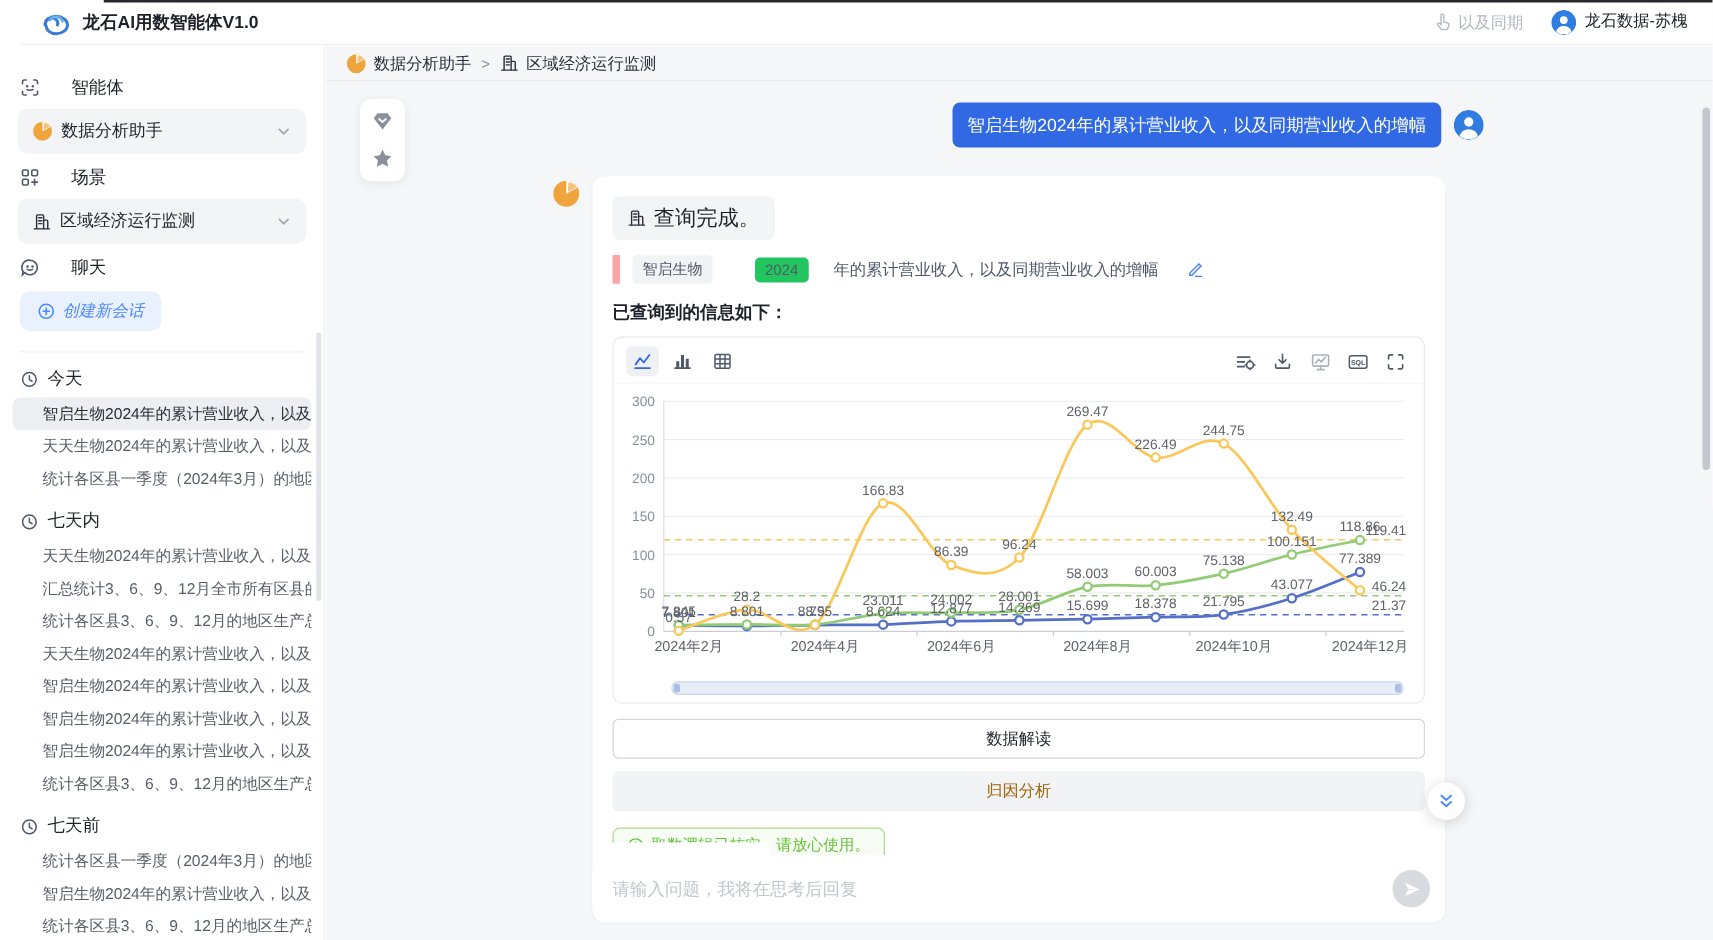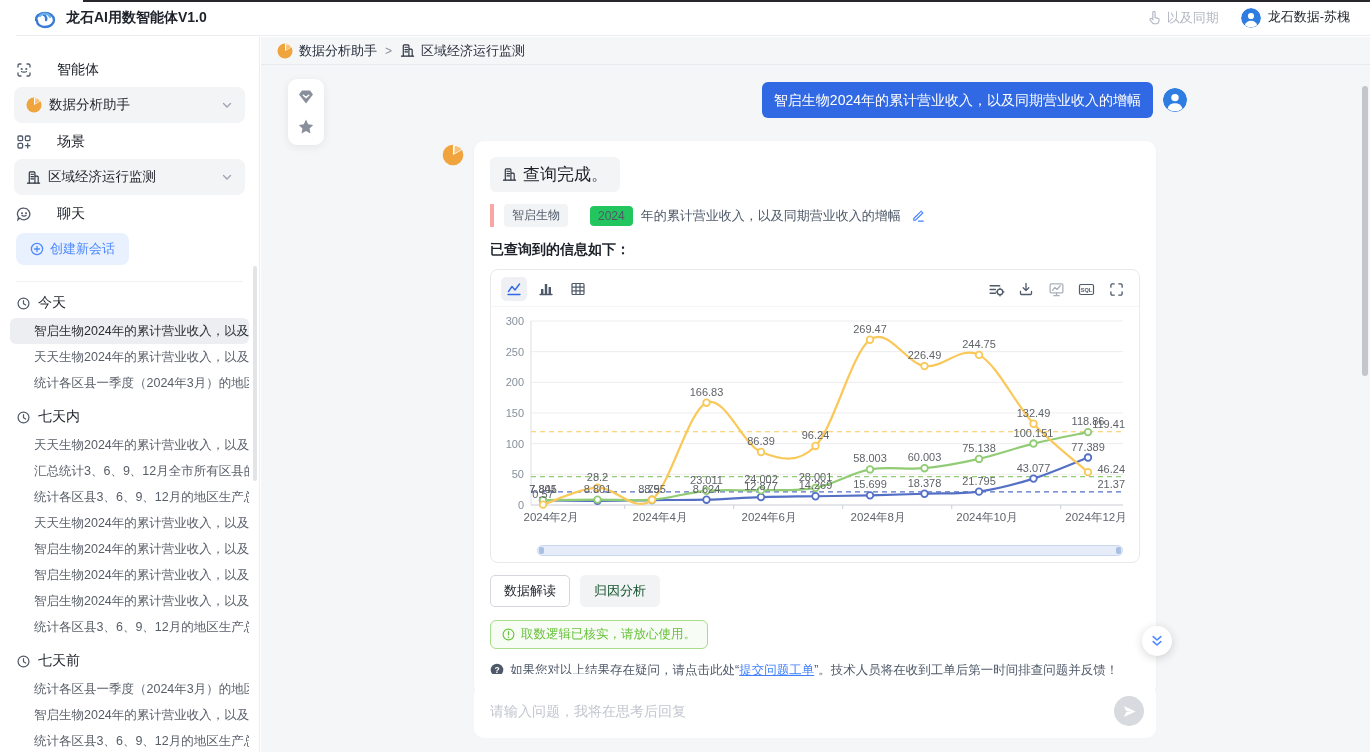--- a/index.html
+++ b/index.html
@@ -11,63 +11,63 @@
 .app-title { font-size:14px; font-weight:bold; color:#1d2129; }
 .header-right { margin-left:auto; display:flex; align-items:center; gap:22px; }
 .guide { display:flex; align-items:center; gap:5px; color:#b3b8c2; font-size:13px; cursor:pointer; }
 .userbox { display:flex; align-items:flex-start; gap:7px; font-size:13px; color:#1d2129; }
 .avatar-sm { width:20px; height:20px; border-radius:50%; }
 
 .sidebar { position:absolute; left:0; top:37px; bottom:0; width:260px; background:#fff; border-right:1px solid #ebedf0; padding-top:14px; overflow:hidden; }
 .side-label { display:flex; align-items:center; gap:25px; font-size:14px; color:#1d2129; margin:10px 16px 8px; }
 .side-select { display:flex; align-items:center; gap:7px; background:#f3f4f6; border-radius:8px; margin:0 14px 6px; height:36px; padding:0 12px; font-size:13.5px; color:#1d2129; cursor:pointer; }
 .side-select .chev { margin-left:auto; }
-.newchat-btn { display:inline-flex; align-items:center; gap:6px; background:#e9f1ff; color:#4d88ff; font-size:13px; border:none; border-radius:8px; padding:7px 14px; margin:2px 0 12px 16px; cursor:pointer; }
+.newchat-btn { display:inline-flex; align-items:center; gap:6px; background:#e9f1ff; color:#4d88ff; font-size:13px; border:none; border-radius:8px; padding:7px 14px; margin:2px 0 12px 16px; cursor:pointer;font-style:italic; }
 .divider { height:1px; background:#f0f1f3; margin:4px 16px 10px; }
 .hist-title { display:flex; align-items:center; gap:7px; font-size:14px; color:#1d2129; margin:12px 16px 6px; }
 .hist-item { position:relative; margin:0 10px; padding:5px 24px 5px 24px; font-size:12.5px; color:#585e68; line-height:16px; white-space:nowrap; overflow:hidden; border-radius:6px; cursor:pointer; }
 .hist-item.active { background:#eceef1; color:#272c33; padding-right:30px; }
 .hist-item .more { position:absolute; right:8px; top:6px; }
 .side-scrollbar { position:absolute; right:2px; top:229px; width:4px; height:215px; background:#e2e4e8; border-radius:2px; }
 
 .main { position:absolute; left:261px; top:37px; right:0; bottom:0; background:#f5f6f8; }
 .breadcrumb { height:28px; display:flex; align-items:center; gap:8px; padding:0 16px; border-bottom:1px solid #e8eaed; font-size:13px; color:#272e3b; }
 .crumb { display:flex; align-items:center; gap:6px; cursor:pointer; }
 .crumb-sep { color:#86909c; font-size:12px; }
 .chat { position:absolute; top:29px; left:0; right:0; bottom:80px; }
 .toolcard { position:absolute; left:27px; top:13px; width:36px; height:66px; background:#fff; border-radius:9px; box-shadow:0 2px 8px rgba(31,35,41,.08); display:flex; flex-direction:column; align-items:center; justify-content:center; gap:12px; }
 .user-row { position:absolute; top:16px; right:183px; display:flex; align-items:center; gap:10px; }
 .user-bubble { background:#3069e3; color:#fff; font-size:14px; padding:9px 12px; border-radius:6px; line-height:18px; }
 .avatar-user { width:24px; height:24px; border-radius:50%; }
 .ai-avatar { position:absolute; left:181px; top:78px; }
 .ai-card { position:absolute; left:213px; top:75px; width:682px; background:#fff; border-radius:10px; padding:16px; box-shadow:0 1px 3px rgba(31,35,41,.04); }
 .status-pill { display:inline-flex; align-items:center; gap:6px; background:#f3f4f6; border-radius:6px; padding:6px 12px; font-size:17px; color:#1d2129; }
-.cond-row { display:flex; align-items:center; gap:8px; margin:12px 0 0 0; padding-left:10px; border-left:4px solid #fca5a5; }
+.cond-row { display:flex; align-items:center; gap:20px; margin:12px 0 0 0; padding-left:10px; border-left:6px solid #fca5a5; }
 .tag { background:#f2f3f5; border-radius:4px; padding:3px 8px; font-size:12px; color:#4e5969; }
 .tag.year { background:#22c55e;margin-left:14px; }
 .cond-text { font-size:13px; color:#4e5969; }
 .edit-ic { cursor:pointer; margin-left:2px; }
 .result-intro { font-size:14px; font-weight:bold; margin:14px 0 10px; color:#1d2129; }
 .chart-box { width:650px; border:1px solid #e8eaed; border-radius:8px; background:#fff; padding:4px 0 6px; }
 .chart-toolbar { display:flex; align-items:center; padding:3px 10px 5px; border-bottom:1px solid #f4f5f7; }
 .tbtn { width:26px; height:24px; border-radius:5px; display:flex; align-items:center; justify-content:center; color:#4e5969; cursor:pointer; margin-right:6px; background:transparent; border:none; }
 .tbtn.active { background:#eef0f4; color:#3069e3; }
 .tb-right { margin-left:auto; display:flex; gap:4px; }
 .tb-right .tbtn { margin-right:0; }
 .tbtn.dim { color:#aab0ba; }
 .legend { display:flex; justify-content:center; align-items:center; gap:18px; margin:8px 0 2px; }
 .leg-item { display:flex; align-items:center; gap:5px; font-size:12px; color:#333; cursor:pointer; }
 .leg-mark { position:relative; width:24px; height:10px; }
 .leg-mark .ln { position:absolute; left:0; right:0; top:3.5px; height:3px; border-radius:2px; }
 .leg-mark .dot { position:absolute; left:7px; top:0; width:10px; height:10px; border-radius:50%; background:#fff; border:2px solid; }
 .datazoom { position:relative; margin:2px 8px 0 46px; width:586px; height:11px; background:#e7edf8; border:1px solid #c9d6ef; border-radius:6px; cursor:pointer; }
 .datazoom .hdl { position:absolute; top:1px; width:5px; height:7px; background:#a9bfe4; border-radius:2px; }
-.actions { display:flex; gap:10px; margin-top:12px; }
+.actions { display:flex; gap:10px; margin-top:12px;flex-direction:column; }
 .btn-primary-ghost { background:#fff; border:1px solid #d4d7de; border-radius:5px; padding:6px 13px; font-size:13px; color:#1d2129; cursor:pointer; }
-.btn-disabled { background:#f2f3f5; border:1px solid #f2f3f5; border-radius:5px; padding:6px 13px; font-size:13px; color:#14532d; cursor:pointer;font-family:Liberation Mono, monospace; }
+.btn-disabled { background:#f2f3f5; border:1px solid #f2f3f5; border-radius:5px; padding:6px 13px; font-size:13px; color:#a16207; cursor:pointer;font-family:Liberation Mono, monospace; }
 .verify-alert { display:inline-flex; align-items:center; gap:6px; margin-top:13px; border:1px solid #a8dd8c; background:#f7fcf4; color:#67c23a; border-radius:6px; padding:5px 11px; font-size:12.5px; }
 .result-footer { display:flex; align-items:flex-start; gap:6px; margin-top:13px; font-size:12.5px; color:#4e5969; line-height:17px; }
 .result-footer a { color:#4080ff; text-decoration:underline; cursor:pointer; }
 .scrolldown-btn { position:absolute; right:198px; bottom:16px; width:30px; height:30px; border-radius:50%; background:#fff; box-shadow:0 2px 10px rgba(31,35,41,.18); display:flex; align-items:center; justify-content:center; cursor:pointer; }
 .main-scrollbar { position:absolute; right:2px; top:49px; width:6px; height:290px; background:#c3c6cc; border-radius:3px; }
 .input-wrap { position:absolute; left:213px; bottom:14px; width:682px; }
 .input-tab { width:140px; height:10px; background:#fff; border-radius:6px 6px 0 0; margin-left:3px; }
 .input-card { position:relative; height:54px; background:#fff; border-radius:10px; display:flex; align-items:center; padding:0 56px 0 16px; }
 .input-card input { flex:1; border:none; outline:none; font-size:14px; color:#1d2129; background:transparent; font-family:inherit; }
 .input-card input::placeholder { color:#c2c6ce; }

